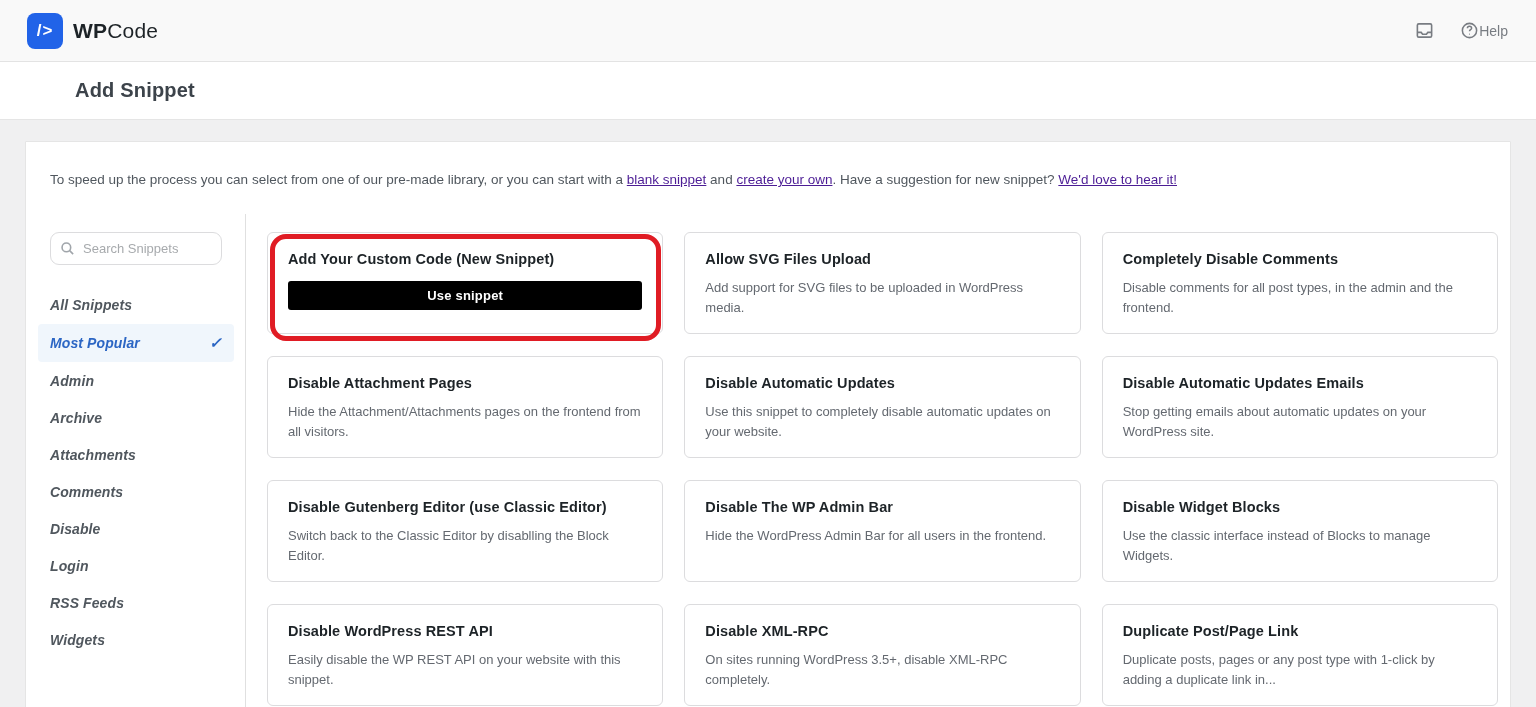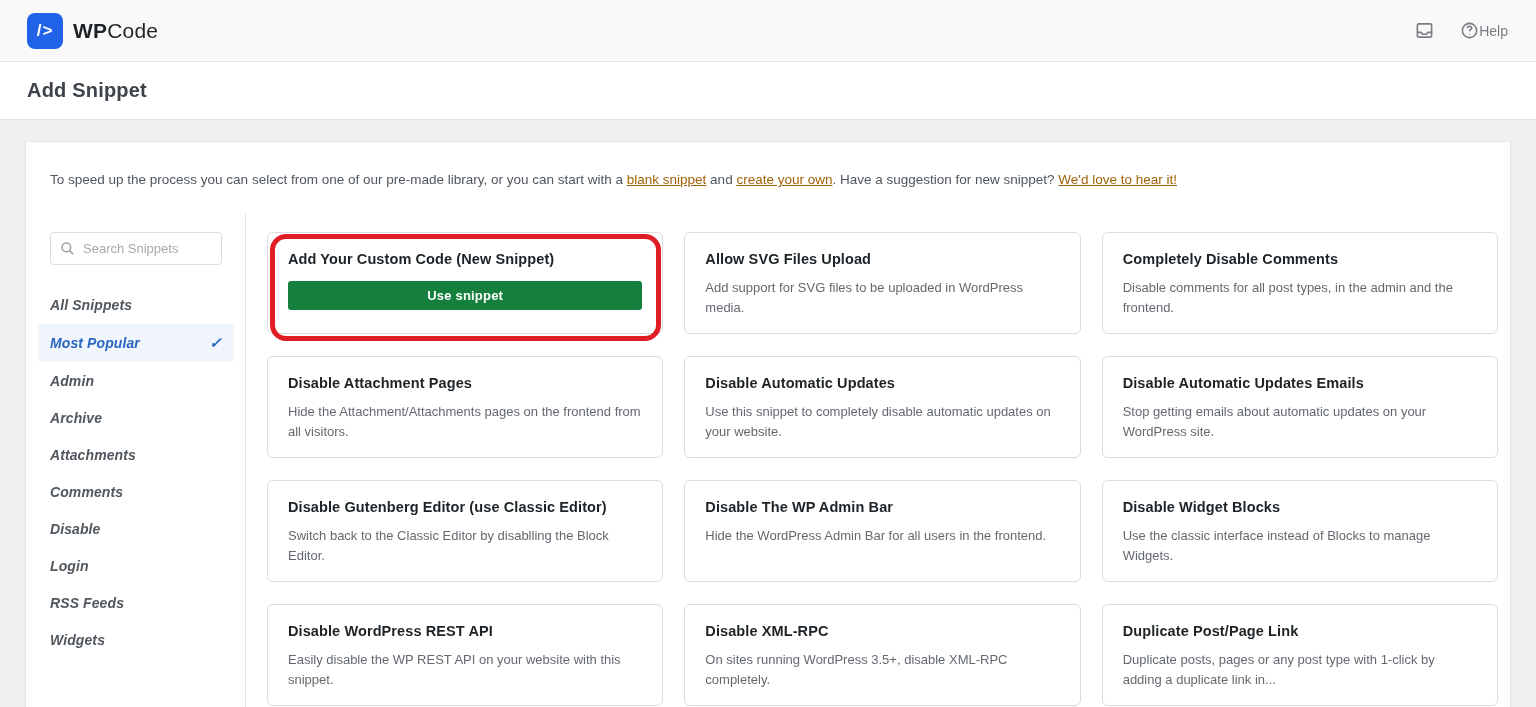--- a/index.html
+++ b/index.html
@@ -28,44 +28,44 @@
   .brand-text .wp { font-weight:bold; }
   .topbar-right { display:flex; align-items:center; gap:26px; color:#787c82; }
   .icon-btn { display:flex; align-items:center; gap:0; font-size:14px; color:#787c82; cursor:pointer; }
   .icon-btn svg { display:block; }
 
   
   .page-header {
     height:58px; background:#fff; border-bottom:1px solid #e5e5e5;
     display:flex; align-items:center; padding:0 27px;
   }
-  .page-title { font-size:20px; font-weight:bold; color:#3c434a; letter-spacing:.2px; }
+  .page-title { font-size:20px; font-weight:bold; color:#3c434a; letter-spacing:.2px;margin-left:48px; }
 
   
   .main { padding:21px 25px 0; }
   .panel {
     background:#fff; border:1px solid #e5e5e5; border-radius:1px;
     min-height:760px;
   }
   .intro {
     padding:28px 24px 24px; font-size:13.5px; color:#50575e; line-height:1.5;
   }
-  .intro a { color:#a16207; text-decoration:underline; cursor:pointer; }
+  .intro a { color:#4c1d95; text-decoration:underline; cursor:pointer; }
 
   .content-row { display:flex; align-items:stretch; }
 
   
   .lib-sidebar {
     width:220px; flex:0 0 220px; border-right:1px solid #e0e0e0;
     padding:18px 23px 40px 24px; min-height:560px;
   }
   .search-wrap { position:relative; }
   .search-wrap svg { position:absolute; left:10px; top:9px; }
   .search-input {
-    width:100%; height:33px; border:1px solid #dcdcde; border-radius:4px;
+    width:100%; height:33px; border:1px solid #dcdcde; border-radius:9px;
     padding:0 10px 0 32px; font-size:13px; color:#3c434a; background:#fff;
     font-family:"Liberation Sans", sans-serif; outline:none;
   }
   .search-input::placeholder { color:#a7aaad; }
   .cat-list { list-style:none; margin-top:22px;font-style:italic; }
   .cat-item {
     display:flex; align-items:center; justify-content:space-between;
     padding:10px 12px; margin:0 -12px 1px; border-radius:4px;
     font-size:14px; font-weight:bold; color:#50575e; cursor:pointer;
     letter-spacing:.1px;
@@ -80,21 +80,21 @@
     gap:22px 21px;
   }
   .card {
     position:relative; background:#fff; border:1px solid #dcdcde; border-radius:6px;
     padding:18px 20px 16px; min-height:97px; cursor:pointer;
   }
   .card-title { font-size:14.5px; font-weight:bold; color:#1d2327; letter-spacing:.1px; }
   .card-desc { margin-top:11px; font-size:13px; color:#646970; line-height:1.5; }
   .use-snippet-btn {
     display:block; width:100%; margin-top:14px; height:29px;
-    background:#15803d; color:#fff; border:none; border-radius:3px;
+    background:#000000; color:#fff; border:none; border-radius:3px;
     font-size:13px; font-weight:bold; font-family:"Liberation Sans", sans-serif;
     cursor:pointer; letter-spacing:.2px;
   }
   .annotation {
     position:absolute; left:2px; top:1px; right:1px; bottom:-8px;
     border:5px solid #e01c24; border-radius:16px; pointer-events:none;
     z-index:2;
   }
 </style>
 </head>

